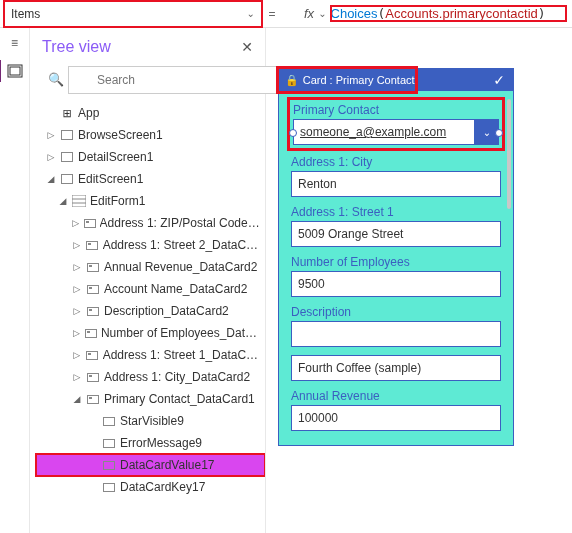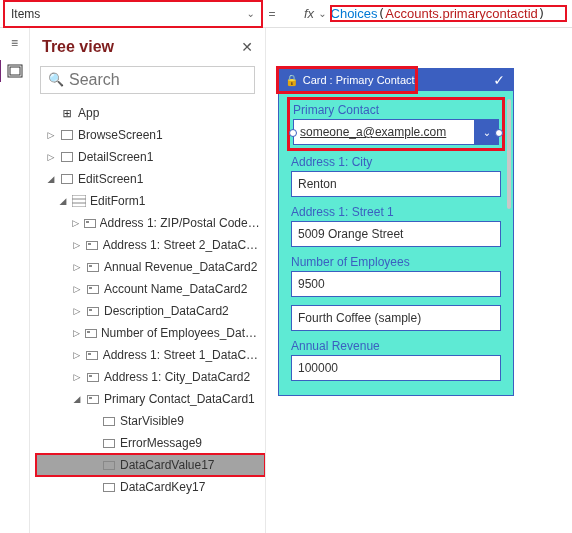--- a/index.html
+++ b/index.html
@@ -19,39 +19,39 @@
     
     .main { display:flex; height: calc(100% - 28px); }
     
     .leftrail { width: 30px; border-right: 1px solid #e8e8e8; display:flex; flex-direction:column; align-items:center; padding-top:8px; gap:14px; }
     .leftrail .ico{ color:#555; }
     .leftrail .sel{ position:relative; }
     .leftrail .sel::before{ content:""; position:absolute; left:-9px; top:-4px; width:3px; height:22px; background:#742774;}
     
     .treepanel { width: 236px; border-right:1px solid #e8e8e8; display:flex; flex-direction:column; }
     .treehdr { display:flex; align-items:center; justify-content:space-between; padding: 10px 12px 6px 12px;}
-    .treehdr h2{ font-size:16px; font-weight:700; color:#7f1d1d;}
+    .treehdr h2{ font-size:16px; font-weight:400; color:#8b5cf6;}
     .closex{ font-size:14px; color:#555;}
     .search { margin: 4px 10px 8px 10px; position:relative;}
-    .search input{ width:100%; height:28px; border:1px solid #ccc; padding: 0 8px 0 28px; font-size:16px; color:#666;}
+    .search input{ width:100%; height:28px; border:1px solid #ccc; padding: 0 8px 0 28px; font-size:12px; color:#666;margin-left:28px;}
     .search .sico{ position:absolute; left:8px; top:6px; color:#888; font-size:13px;}
     
     .tree { flex:1; overflow:auto; padding: 0 0 8px 6px; font-size:12px; color:#333;}
     .tree ul{ list-style:none; }
     .tree li{ white-space: nowrap; }
     .row{ display:flex; align-items:center; height:22px; gap:4px; padding-right:4px;}
     .row .tw{ width:10px; text-align:center; color:#666; font-size:9px;}
     .row .ic{ width:14px; height:14px; display:inline-flex; align-items:center; justify-content:center; font-size:11px;}
     .row .lbl{ overflow:hidden; text-overflow:ellipsis;}
     .screen-ic{ width:12px; height:10px; border:1px solid #888;}
     .form-ic svg{display:block;}
     .card-ic{ width:12px; height:9px; border:1px solid #888; position:relative;}
     .card-ic::before{content:""; position:absolute; left:1px; top:1px; width:3px; height:2px; background:#888;}
     .ctrl-ic{ width:12px; height:9px; border:1px solid #888;}
-    .row.selected{ background:#a3a3a3;}
+    .row.selected{ background:#d946ef;}
     .ind1{ padding-left: 10px;} .ind2{padding-left:22px;} .ind3{padding-left:36px;} .ind4{padding-left:52px;}
     
     .canvas{ flex:1; background:#fff; padding: 40px 0 0 12px; overflow:hidden;}
     .cardframe{ width: 236px; border:1px solid #3b5fc0; position:relative;}
     .cardhdr{ height:22px; background:#3b5fc0; display:flex; align-items:center; padding:0 6px; color:#fff; font-size:11px; gap:4px; position:relative;}
     .cardhdr .chk{ position:absolute; right:8px; font-size:14px;}
     .cardbody{ padding: 10px 12px 6px 12px; background:#5eead4;}
     .fld{ margin-bottom: 8px;}
     .fldlbl{ font-size:12px; color:#3b5fc0; margin-bottom:2px; display:block;}
     .fldlbl.req::before{ content:"* "; color:#3b5fc0;}
@@ -301,20 +301,24 @@
         </div>
         <div class="fld">
           <span class="fldlbl">Address 1: Street 1</span>
           <input class="inp" value="5009 Orange Street" style="">
         </div>
         <div class="fld">
           <span class="fldlbl">Number of Employees</span>
           <input class="inp" value="9500" style="">
         </div>
         <div class="fld">
+          <span class="fldlbl">Description</span>
+          <input class="inp" value="" style="">
+        </div>
+        <div class="fld">
           <input class="inp" value="Fourth Coffee (sample)" style="">
         </div>
         <div class="fld">
           <span class="fldlbl">Annual Revenue</span>
           <input class="inp" value="100000" style="">
         </div>
       </div>
     </div>
   </div>
 </div>

